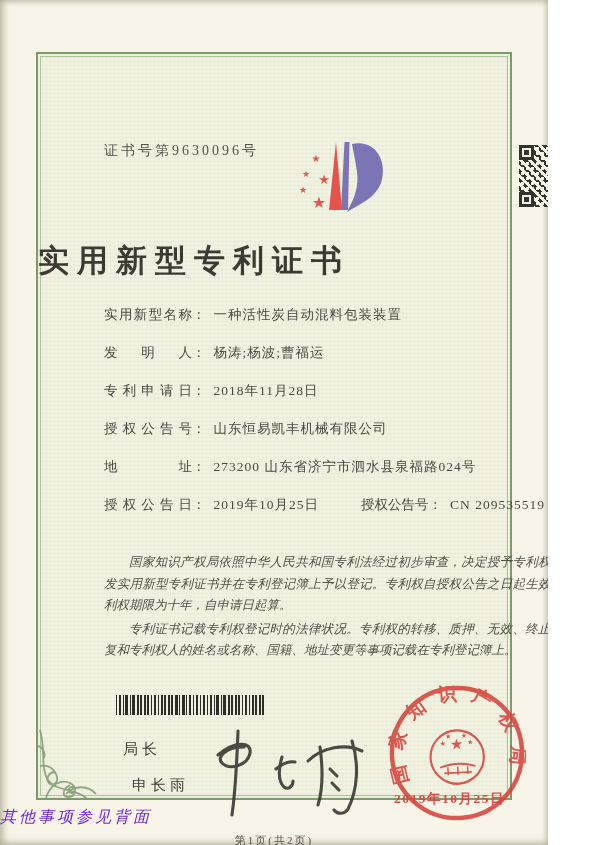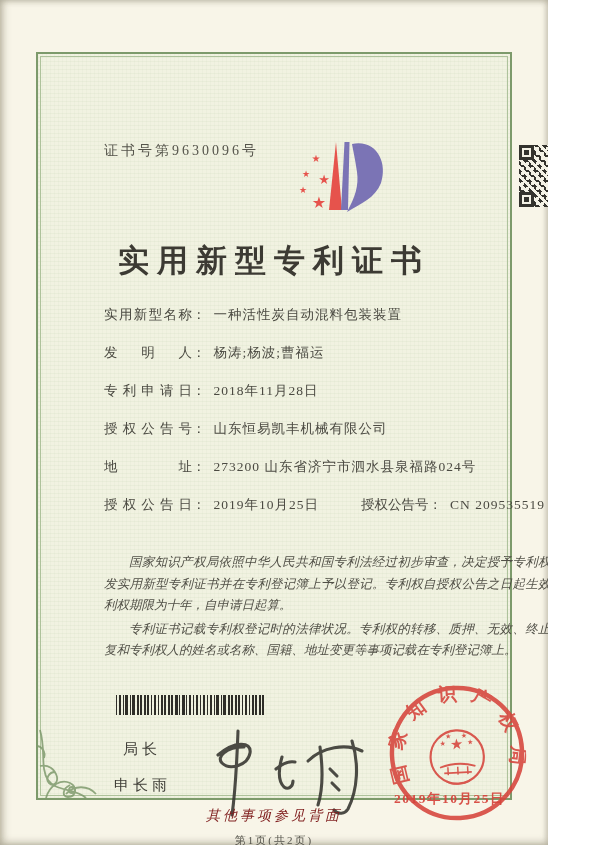--- a/index.html
+++ b/index.html
@@ -25,50 +25,50 @@
   .logo{position:absolute;left:248px;top:82px;width:104px;height:92px;}
   .qr{position:absolute;left:481px;top:91px;width:62px;height:62px;background-color:#f4f2e6;
       background-image:
         repeating-linear-gradient(45deg, transparent 0 3px, #f4f2e6 3px 6px),
         repeating-linear-gradient(0deg, #34332e 0 2px, transparent 2px 5px),
         repeating-linear-gradient(90deg, #34332e 0 2px, transparent 2px 5px);}
   .qf{position:absolute;width:15px;height:15px;border:3px solid #34332e;background:#f4f2e6;}
   .qf::after{content:'';position:absolute;inset:2px;background:#34332e;}
   .qf.tl{left:0;top:0;} .qf.tr{right:0;top:0;} .qf.bl{left:0;bottom:0;}
 
-  .title{position:absolute;left:0;right:0;top:186px;text-align:center;font-size:31px;font-weight:bold;
+  .title{position:absolute;left:0;right:0;top:186px;font-size:31px;font-weight:bold;
          letter-spacing:8px;color:#3c3a33;}
 
   .fields{position:absolute;left:66px;top:250px;width:478px;font-size:13.5px;color:#4b4a42;}
   .frow{line-height:22px;margin-bottom:16px;white-space:nowrap;}
   .flabel{display:inline-block;width:88px;text-align:justify;text-align-last:justify;vertical-align:top;}
   .fcolon{display:inline-block;margin-right:8px;}
   .fvalue{letter-spacing:1px;}
   .grant .pair2{margin-left:42px;text-align:right;}
 
   .paras{position:absolute;left:66px;top:498px;width:472px;font-size:12.5px;line-height:21.5px;
          font-style:italic;text-align:justify;color:#504f46;}
   .paras p{text-indent:2em;margin-bottom:2px;}
 
   .barcode{position:absolute;left:78px;top:641px;width:148px;height:20px;
     background-image:
       repeating-linear-gradient(90deg,#2e2d28 0 1.2px,transparent 1.2px 2.8px,#2e2d28 2.8px 4.6px,transparent 4.6px 7px),
       repeating-linear-gradient(90deg,transparent 0 3px,#2e2d28 3px 4px,transparent 4px 9px,#2e2d28 9px 9.8px,transparent 9.8px 13px);}
 
   .comm-title{position:absolute;left:85px;top:686px;font-size:15px;letter-spacing:4px;color:#3f3e37;font-family:"Liberation Sans","DejaVu Sans",sans-serif;}
-  .comm-name{position:absolute;left:76px;top:722px;font-size:15px;letter-spacing:4px;color:#3f3e37;font-family:"Liberation Sans","DejaVu Sans",sans-serif;}
+  .comm-name{position:absolute;left:94px;top:722px;font-size:15px;letter-spacing:4px;color:#3f3e37;font-family:"Liberation Sans","DejaVu Sans",sans-serif;}
   .signature{position:absolute;left:162px;top:663px;width:185px;height:105px;}
 
   .seal{position:absolute;left:350px;top:630px;width:138px;height:138px;opacity:.88;transform:rotate(-3deg);}
   .seal-date{position:absolute;left:356px;top:736px;font-size:13.5px;font-weight:bold;letter-spacing:1.5px;
              color:var(--seal-red);opacity:.92;}
 
   .page-info{position:absolute;left:0;right:0;top:779px;text-align:center;font-size:11px;letter-spacing:2px;color:#55544b;}
-  .back-note{position:absolute;left:0;right:0;top:807px;text-align:center;font-size:14px;font-style:italic;
-             letter-spacing:3px;color:#7f1d1d;}
+  .back-note{position:absolute;left:0;right:0;top:807px;font-size:16px;font-style:italic;
+             letter-spacing:3px;color:#6d28d9;}
   .ornament{position:absolute;left:-4px;bottom:-4px;width:74px;height:80px;}
 </style>
 </head>
 <body>
 
 <div class="page">
   <div class="frame">
 
     <svg class="ornament" viewBox="0 0 74 80">
       <g stroke="#7f9a6d" fill="none" stroke-width="1.8" opacity=".85">

